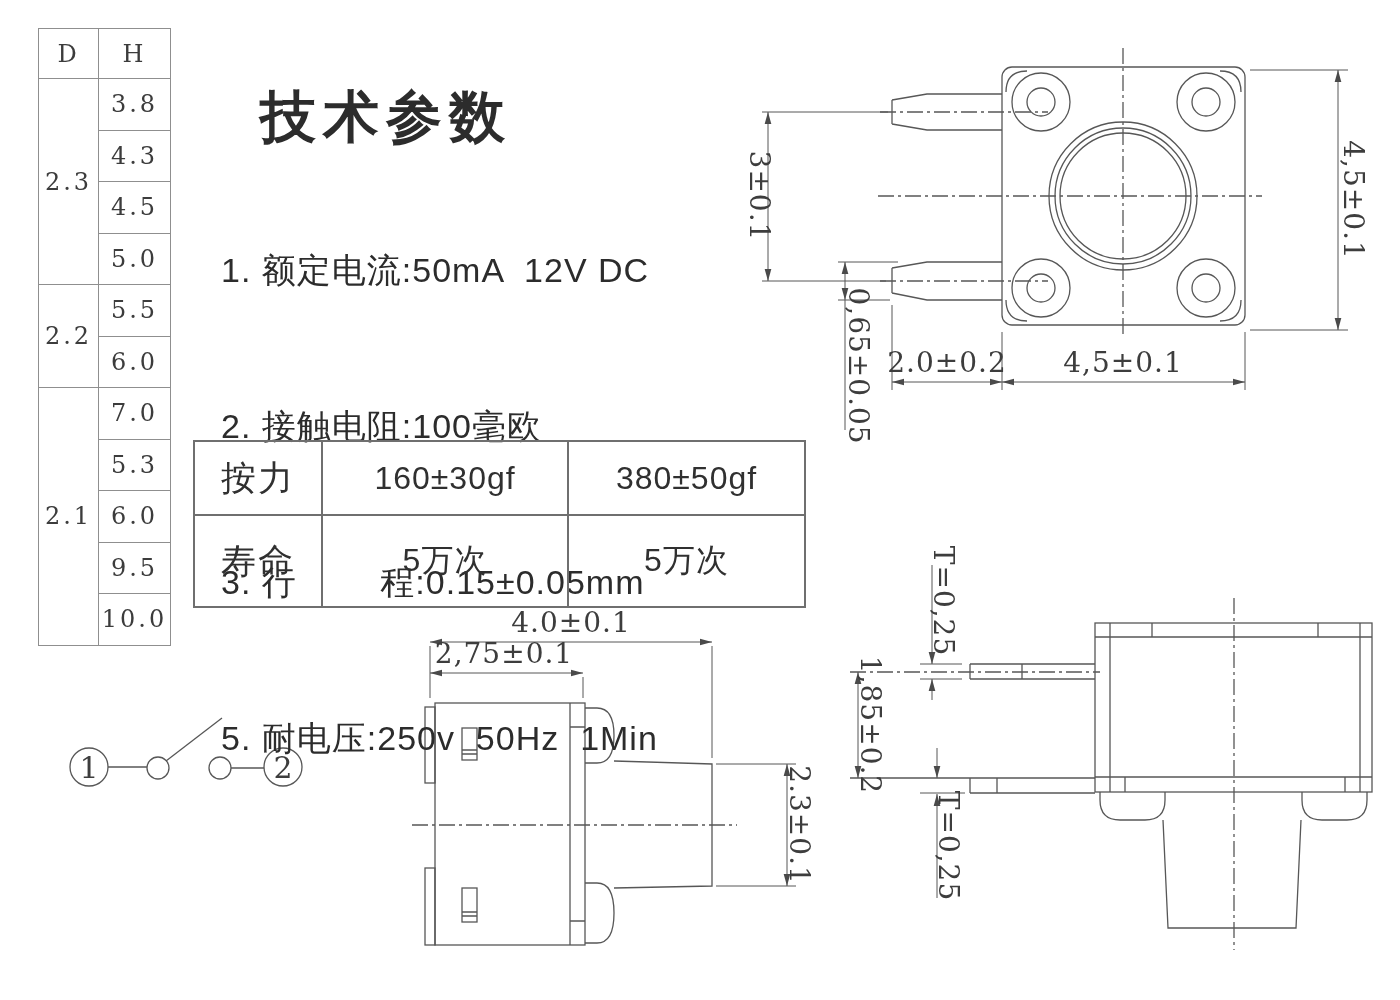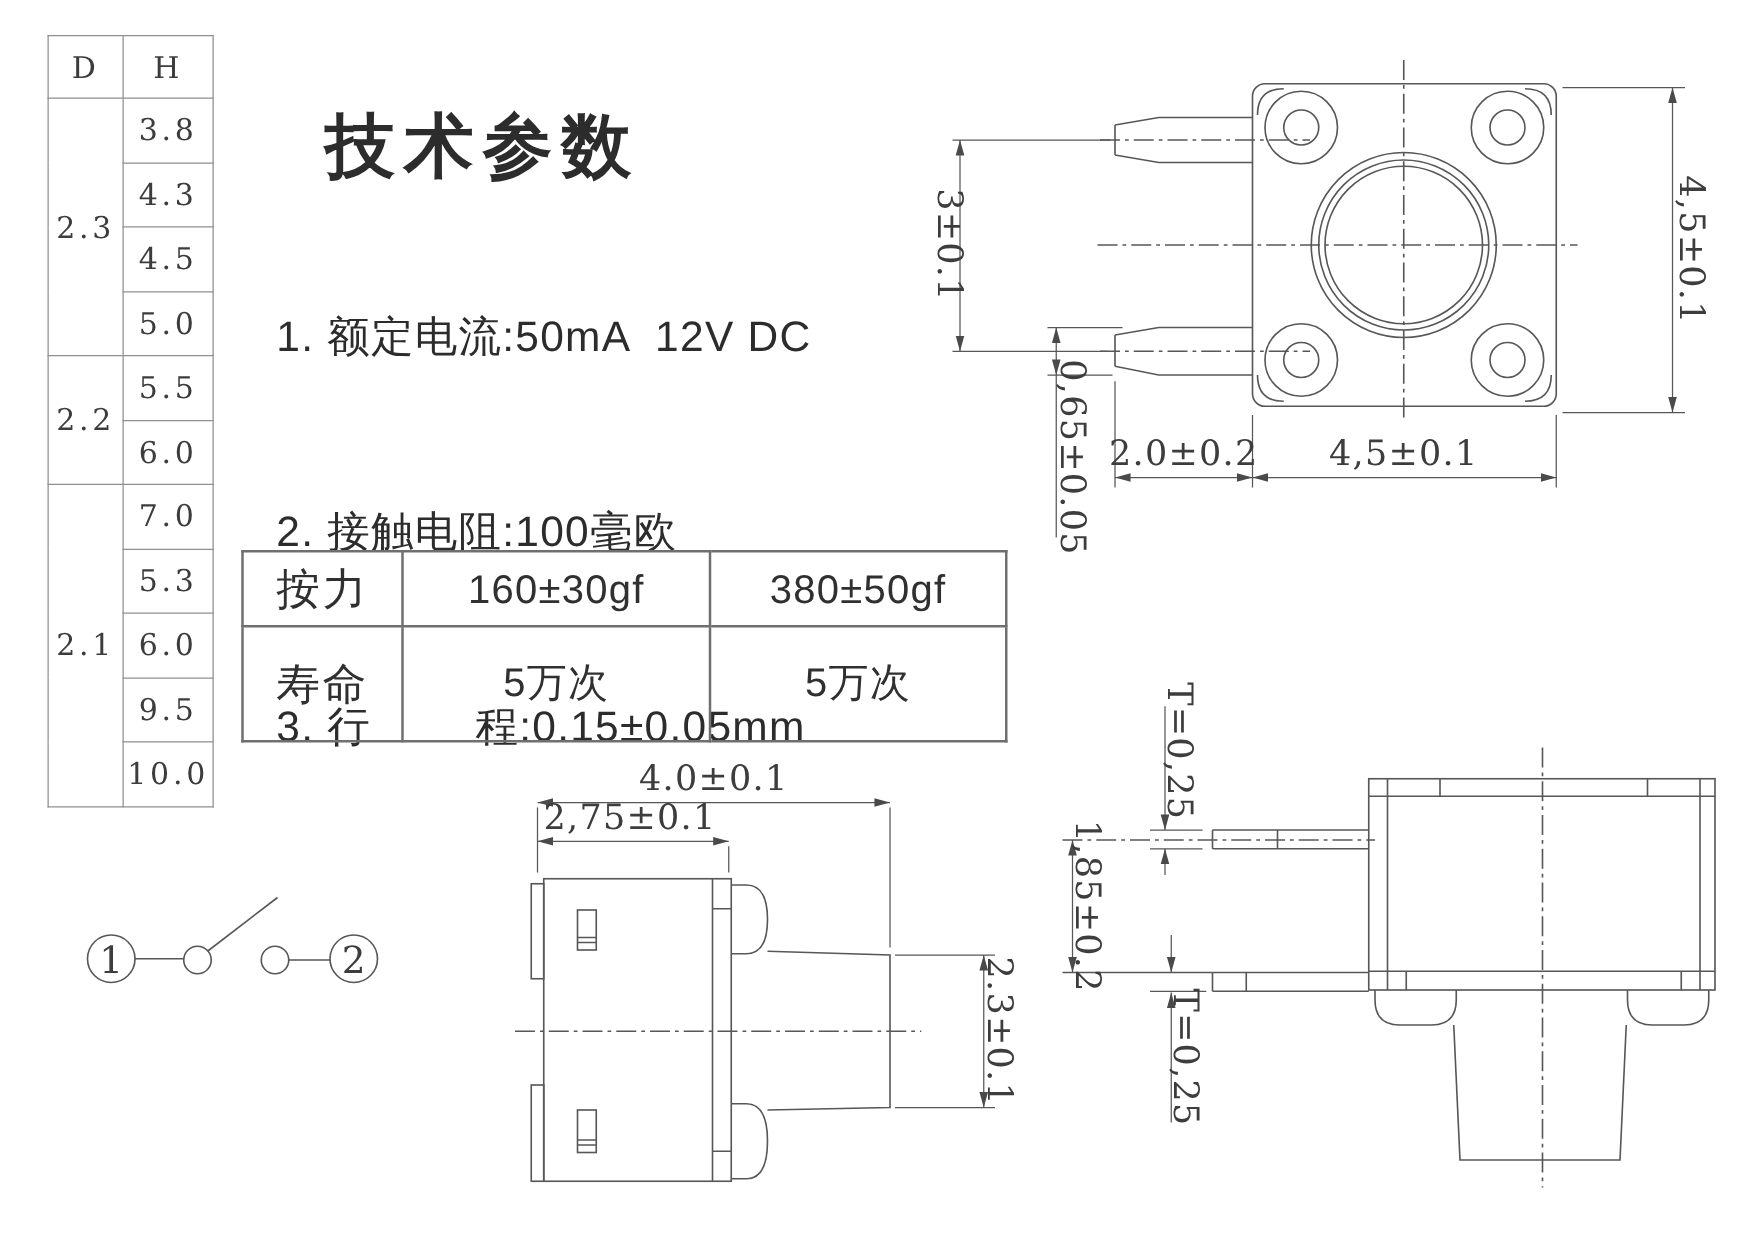--- a/index.html
+++ b/index.html
@@ -15,21 +15,21 @@
            font-family:"DejaVu Serif",serif;font-size:24px;color:#3c3c3c;letter-spacing:3px;}
   table.dh th,table.dh td{border:1px solid #8f8f8f;text-align:center;vertical-align:middle;
            font-weight:normal;padding:0;}
   table.dh col.cd{width:60px;} table.dh col.ch{width:72px;}
   table.dh tr{height:51.5px;} table.dh tr.hd{height:50px;}
 
   
   table.force{border-collapse:collapse;table-layout:fixed;color:#303030;}
   table.force td{border:2px solid #6f6f6f;text-align:center;vertical-align:middle;padding:0;}
   table.force col.c0{width:128px;} table.force col.c1{width:246px;} table.force col.c2{width:237px;}
-  table.force tr.r0{height:60px;} table.force tr.r1{height:92px;}
+  table.force tr.r0{height:74px;} table.force tr.r1{height:92px;}
   .flabel{font-size:35px;letter-spacing:2px;}
   .fval{font-size:32px;letter-spacing:1px;}
 
   .title{font-size:56px;font-weight:bold;letter-spacing:7px;color:#2c2c2c;white-space:pre;}
   .specs{font-size:34px;line-height:52px;white-space:pre;color:#2c2c2c;letter-spacing:1px;}
   .schem-label{font-family:"DejaVu Serif",serif;font-size:53px;letter-spacing:3px;color:#1f1f1f;white-space:pre;}
 </style>
 </head>
 <body>
 
@@ -212,20 +212,21 @@
           <td>10.0</td>
         </tr>
   </tbody>
     </table>
 
   <div class="title abs" style="left:260px;top:80px;">技术参数</div>
   <div class="specs abs" style="left:221px;top:140px;">
     <div>1. 额定电流:50mA  12V DC</div>
     <div>2. 接触电阻:100毫欧</div>
     <div>3. 行        程:0.15±0.05mm</div>
+    <div>5. 耐电压:250v  50Hz  1Min</div>
   </div>
 
   <table class="force abs" style="left:193px;top:440px;">
     <colgroup>
         <col class="c0">
         <col class="c1">
         <col class="c2">
       </colgroup>
     <tbody>
         <tr class="r0">

